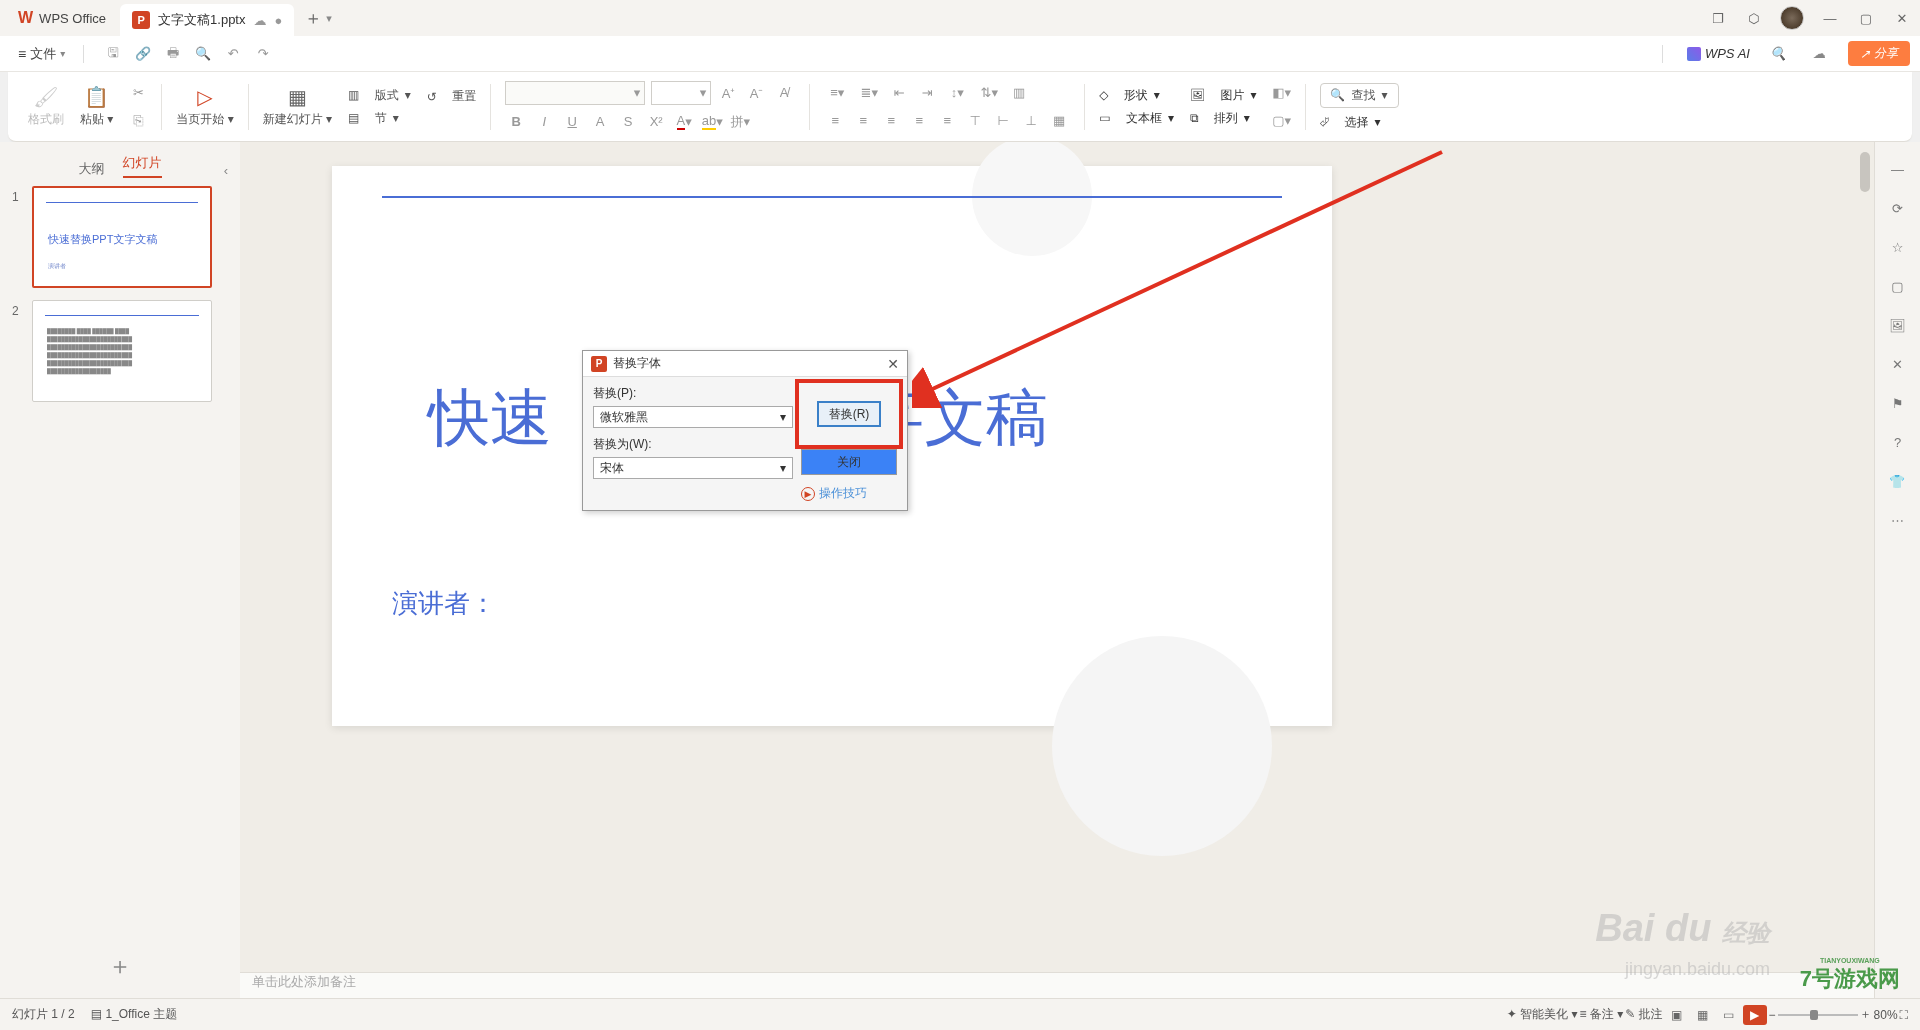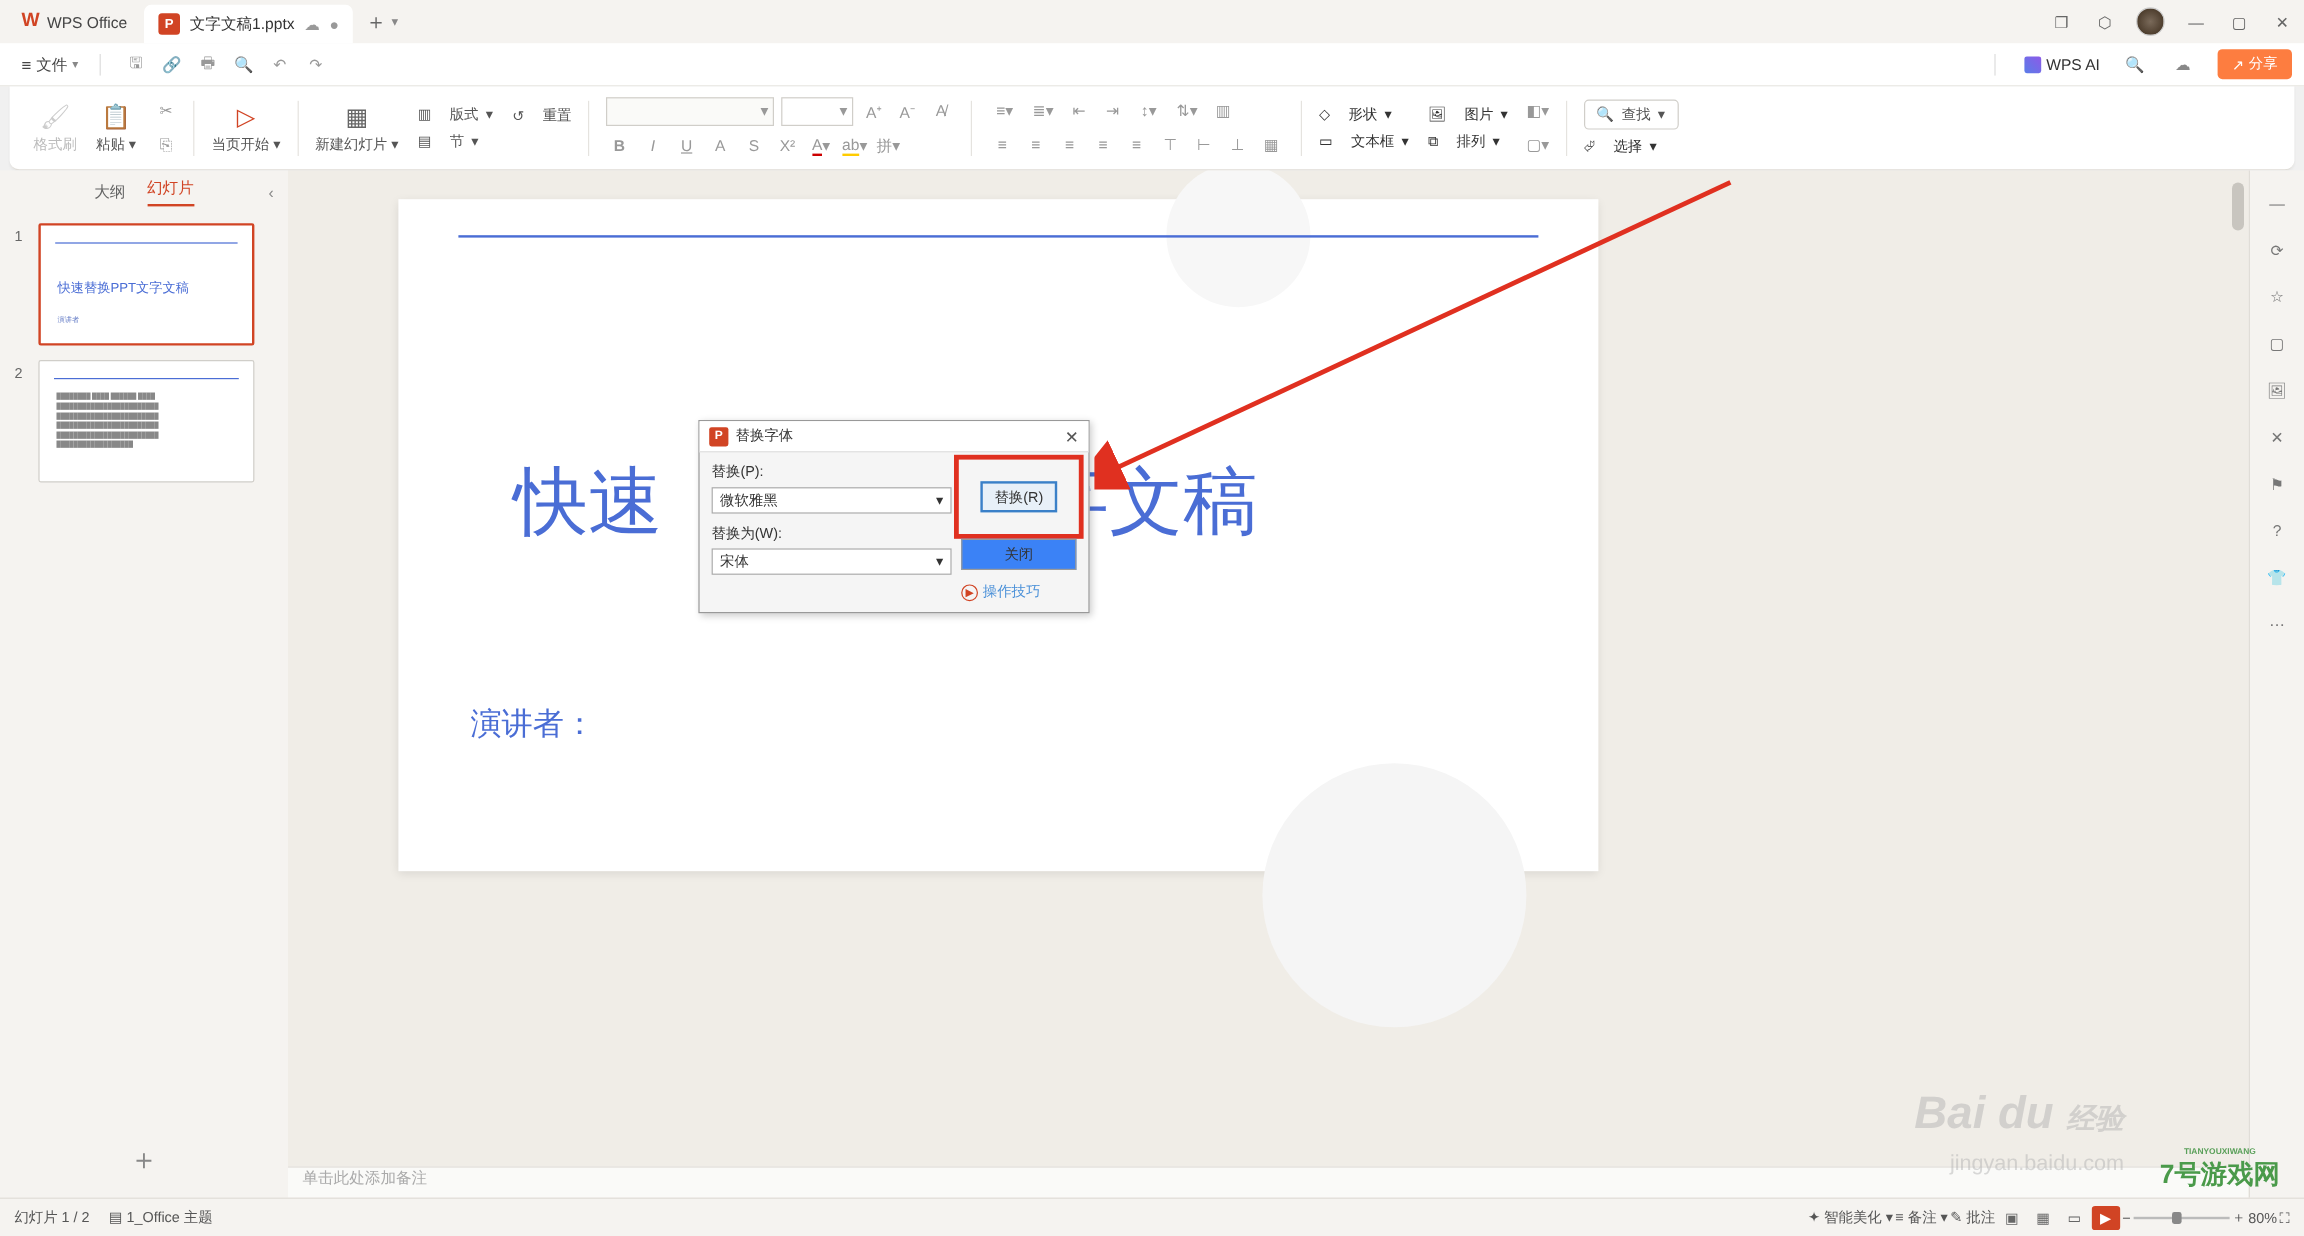--- a/index.html
+++ b/index.html
@@ -20,21 +20,21 @@
 
 
 .menubar { height: 36px; background: #fff; display: flex; align-items: center; padding: 0 10px; gap: 4px; border-bottom: 1px solid #e8e6e2; }
 .file-btn { display: flex; align-items: center; gap: 4px; padding: 4px 8px; color: #444; }
 .file-btn .ham { font-size: 14px; }
 .qat { display: flex; align-items: center; gap: 8px; padding: 0 8px; }
 .qat-sep { width: 1px; height: 18px; background: #ddd; margin: 0 6px; }
 .rib-tabs { display: flex; align-items: center; gap: 26px; margin-left: 30px; }
 .rib-tab { color: #444; padding: 8px 2px; cursor: pointer; }
 .rib-tab.active { color: #d14424; border-bottom: 2px solid #d14424; }
-.menu-right { margin-left: auto; display: flex; align-items: center; gap: 18px; }
+.menu-right { margin-left: auto; display: flex; align-items: center; gap: 18px; font-style: italic; }
 .wps-ai { display: flex; align-items: center; gap: 4px; font-weight: 500; }
 .wps-ai .ai-ic { width: 14px; height: 14px; background: linear-gradient(45deg,#5a7de8,#8d5ae8); border-radius: 2px; }
 .share-btn { background: #fd7d40; color: #fff; padding: 4px 12px; border-radius: 4px; display: flex; align-items: center; gap: 4px; font-size: 12px; }
 
 
 .ribbon { height: 70px; background: #fff; display: flex; align-items: center; padding: 0 12px; border-bottom: 1px solid #e0ddd7; border-radius: 0 0 8px 8px; margin: 0 8px; box-shadow: 0 1px 2px rgba(0,0,0,.04); }
 .rgroup { display: flex; flex-direction: column; align-items: center; justify-content: center; height: 100%; padding: 0 8px; gap: 2px; font-size: 12px; color: #555; }
 .rgroup .ic-lg { font-size: 20px; color: #666; }
 .rgroup.dis { color: #bbb; }
 .rgroup.dis .ic-lg { color: #ccc; }
@@ -43,21 +43,21 @@
 .rcol { display: flex; flex-direction: column; gap: 6px; justify-content: center; }
 .font-sel { width: 140px; height: 24px; border: 1px solid #d0cec9; background: #fafaf8; display: flex; align-items: center; justify-content: flex-end; padding: 0 4px; color: #999; }
 .size-sel { width: 60px; height: 24px; border: 1px solid #d0cec9; display: flex; align-items: center; justify-content: flex-end; padding: 0 4px; color: #999; }
 .ibtn { width: 22px; height: 22px; display: flex; align-items: center; justify-content: center; color: #999; font-size: 13px; }
 .ibtn.sm { width: 26px; }
 .find-box { border: 1px solid #d0cec9; border-radius: 4px; padding: 3px 10px; display: flex; align-items: center; gap: 6px; color: #555; }
 
 
 .workspace { position: absolute; left: 0; right: 46px; top: 142px; bottom: 28px; display: flex; }
 .sidebar { width: 240px; background: #f5f3f0; display: flex; flex-direction: column; }
-.side-tabs { height: 36px; display: flex; align-items: center; justify-content: center; gap: 18px; font-size: 13px; color: #666; position: relative; }
+.side-tabs { height: 36px; display: flex; align-items: flex-end; justify-content: center; gap: 18px; font-size: 13px; color: #666; position: relative; }
 .side-tabs .st.active { color: #d14424; border-bottom: 2px solid #d14424; padding-bottom: 4px; }
 .side-tabs .chev { position: absolute; right: 12px; color: #888; }
 .thumbs { flex: 1; overflow: auto; padding: 8px 12px; }
 .thumb-row { display: flex; gap: 8px; margin-bottom: 12px; }
 .thumb-num { width: 12px; font-size: 12px; color: #666; padding-top: 4px; }
 .thumb { width: 180px; height: 102px; background: #fff; border: 1px solid #d0cec9; border-radius: 2px; padding: 8px; font-size: 8px; position: relative; overflow: hidden; }
 .thumb.sel { border: 2px solid #d14424; }
 .thumb .t1-title { color: #4a6dd5; font-size: 11px; font-weight: 500; position: absolute; top: 44px; left: 14px; }
 .thumb .t1-sub { color: #6a80c8; font-size: 6px; position: absolute; top: 74px; left: 14px; }
 .thumb .t1-bar { position: absolute; top: 14px; left: 12px; right: 12px; height: 1px; background: #4a6dd5; }

